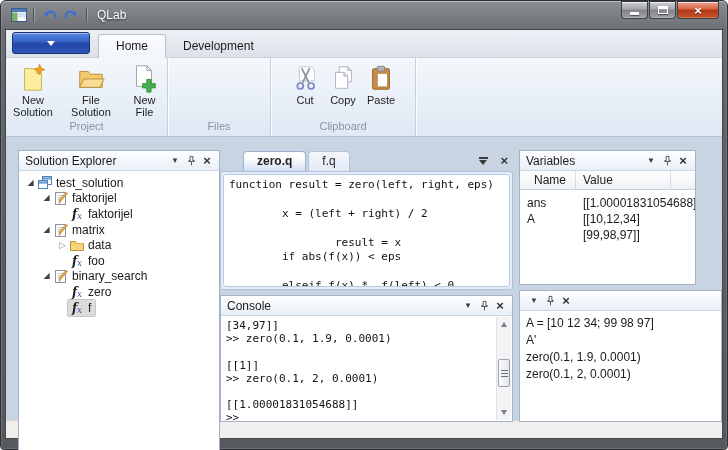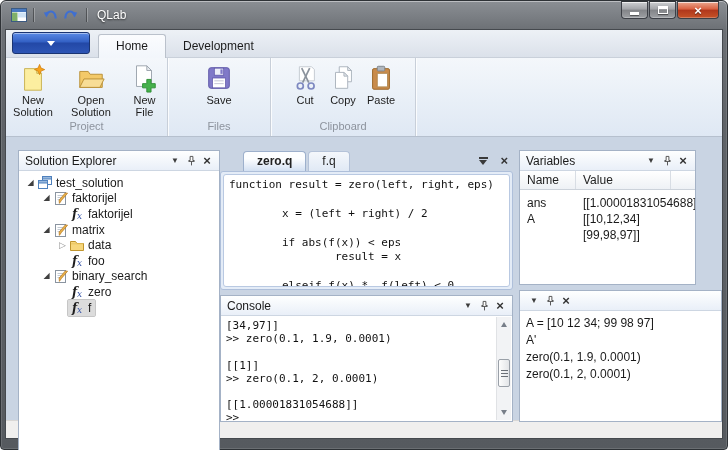--- a/index.html
+++ b/index.html
@@ -107,21 +107,21 @@
   .sb-arrow.up{top:1px;} .sb-arrow.down{bottom:1px;}
   .sb-tri-up{width:0;height:0;border-left:3.5px solid transparent;border-right:3.5px solid transparent;border-bottom:5px solid #777e88;}
   .sb-tri-down{width:0;height:0;border-left:3.5px solid transparent;border-right:3.5px solid transparent;border-top:5px solid #777e88;}
   .sb-thumb{position:absolute;left:1px;right:1px;top:42px;height:28px;border:1px solid #9aa0a8;border-radius:2px;
             background:linear-gradient(90deg,#fdfdfd,#e3e5e8);display:flex;align-items:center;justify-content:center;}
   .sb-grip{width:7px;height:7px;background:repeating-linear-gradient(#6a6f76 0 1px,transparent 1px 3px);}
 
   
   .vars-colhead{height:19px;flex:none;display:flex;align-items:center;font-size:12px;color:#222;
             background:linear-gradient(#ffffff,#eef1f5);border-bottom:1px solid #ccd2da;}
-  .vc-name{width:56px;padding-left:7px;border-right:1px solid #d8dde4;height:100%;line-height:18px;}
+  .vc-name{width:56px;padding-left:14px;border-right:1px solid #d8dde4;height:100%;line-height:18px;}
   .vc-value{flex:1;padding-left:7px;height:100%;line-height:18px;}
   .vc-gutter{width:25px;border-left:1px solid #d8dde4;height:100%;}
   .vars-rows{flex:1;padding-top:5px;overflow:hidden;}
   .var-row{display:flex;font-size:12px;color:#1a1a1a;line-height:16px;}
   .var-name{width:56px;padding-left:7px;flex:none;}
   .var-value{flex:1;padding-left:7px;white-space:pre-line;}
 
   
   .hist-body{flex:1;padding:4px 0 0 6px;overflow:hidden;}
   .hist-line{font-size:12px;line-height:17px;color:#1a1a1a;white-space:nowrap;}
@@ -193,49 +193,37 @@
               </span>
               <div class="rb-label">New Solution</div>
             </div>
             <div class="rb-btn">
               <span class="rb-icon">
                 <svg viewBox="0 0 32 32">
                   <path d="M4 9h9l2 3h13v14H4z" fill="#f3c969" stroke="#b98f35"></path>
                   <path d="M4 26l4.5-9H30l-4.5 9z" fill="#f8dd96" stroke="#b98f35"></path>
                 </svg>
               </span>
-              <div class="rb-label">Open Solution</div>
+              <div class="rb-label">File Solution</div>
             </div>
             <div class="rb-btn">
               <span class="rb-icon">
                 <svg viewBox="0 0 32 32">
                   <path d="M8 3h11l5 5v17H8z" fill="#fff" stroke="#9aa2ac"></path>
                   <path d="M19 3l5 5h-5z" fill="#e8ecf0" stroke="#9aa2ac"></path>
                   <path d="M19 17.5h4.5V22H28v4.5h-4.5V31H19v-4.5h-4.5V22H19z" fill="#46b14c" stroke="#2f8f35"></path>
                 </svg>
               </span>
               <div class="rb-label">New File</div>
             </div>
           </div>
           <div class="rb-group-label">Project</div>
         </div>
         <div class="rb-group">
           <div class="rb-buttons">
-            <div class="rb-btn">
-              <span class="rb-icon">
-                <svg viewBox="0 0 32 32">
-                  <rect x="5" y="5" width="22" height="22" rx="2.5" fill="#8079c8" stroke="#5d55a8"></rect>
-                  <rect x="11" y="5.5" width="10" height="7.5" fill="#eceef8" stroke="#5d55a8" stroke-width="0.8"></rect>
-                  <rect x="17.5" y="6.8" width="2.4" height="4.8" fill="#8079c8"></rect>
-                  <rect x="9" y="16" width="14" height="10.5" fill="#fff" stroke="#5d55a8" stroke-width="0.8"></rect>
-                  <path d="M11 19h10M11 22h10" stroke="#c2c2d4"></path>
-                </svg>
-              </span>
-              <div class="rb-label">Save</div>
-            </div>
           </div>
           <div class="rb-group-label">Files</div>
         </div>
         <div class="rb-group">
           <div class="rb-buttons">
             <div class="rb-btn">
               <span class="rb-icon">
                 <svg viewBox="0 0 32 32">
                   <path d="M10 4h13l3 3v12H10z" fill="#fff" stroke="#c3c9d0"></path>
                   <path d="M21 5.5L13.5 21" stroke="#8a929c" stroke-width="1.8" fill="none"></path>
@@ -406,22 +394,22 @@
               <span class="tri"></span>
             </span>
           <span class="ed-close">×</span>
         </div>
         <div class="ed-content">
           <div class="code" id="code">
               <div class="code-line">function result = zero(left, right, eps)</div>
               <div class="code-line"></div>
               <div class="code-line">        x = (left + right) / 2</div>
               <div class="code-line"></div>
+              <div class="code-line">                result = x</div>
               <div class="code-line">        if abs(f(x)) &lt; eps</div>
-              <div class="code-line">                result = x</div>
               <div class="code-line"></div>
               <div class="code-line">        elseif f(x) *  f(left) &lt; 0</div>
             </div>
         </div>
       </div>
 
       <div class="panel console">
         <div class="panel-hd">
           <span class="hd-title">Console</span>
           <span class="hd-ic">▼</span>

